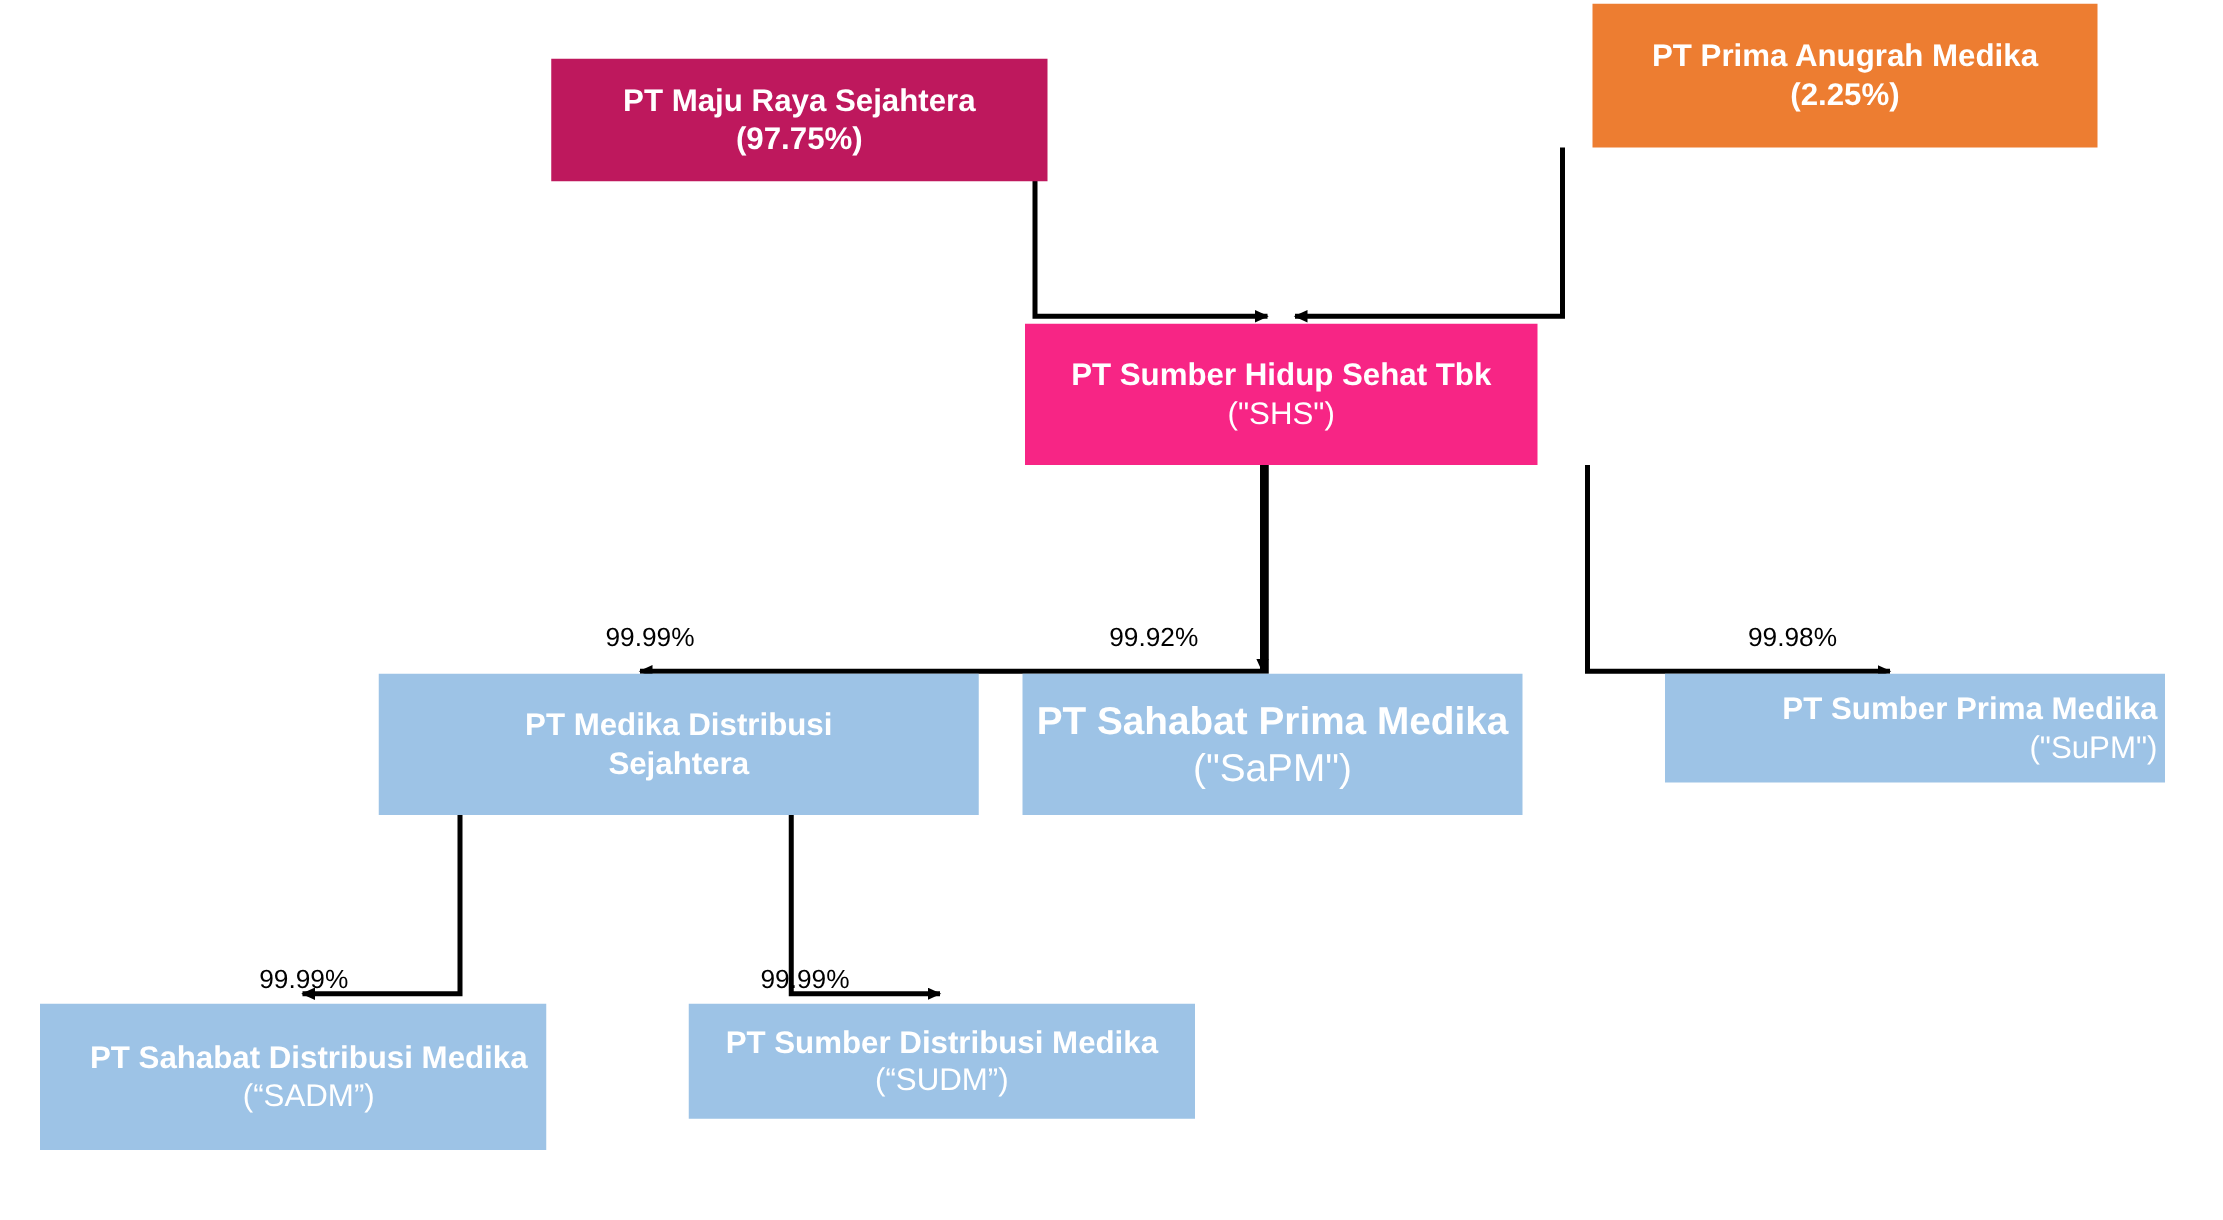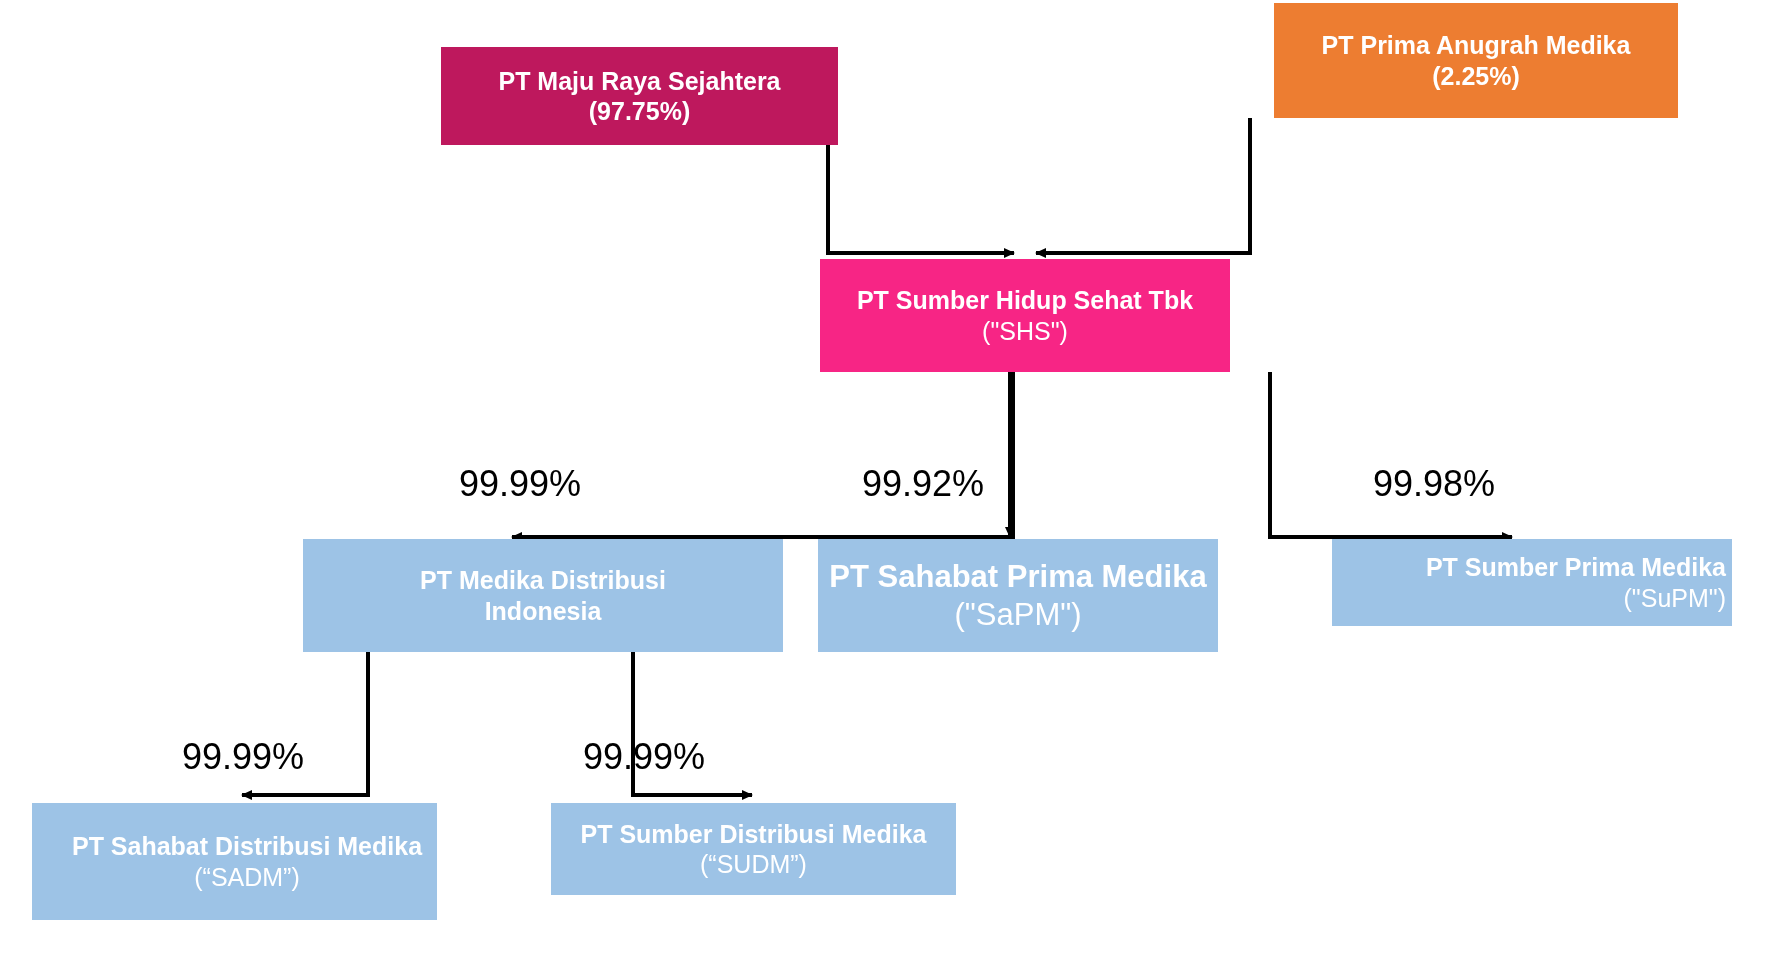--- a/index.html
+++ b/index.html
@@ -34,24 +34,25 @@
   }
   .node .line2 {
     font-weight: normal;
   }
   .node.two-bold .line1,
   .node.two-bold .line2 { font-weight: bold; }
 
   .edge-label {
     position: absolute;
     color: #000000;
-    font-size: 36px;
+    font-size: 21px;
     font-weight: normal;
     white-space: nowrap;
     text-align: center;
+    margin-top: 36px;
   }
   svg.wires {
     position: absolute;
     left: 0;
     top: 0;
     width: 1778px;
     height: 976px;
     pointer-events: none;
   }
 </style>
@@ -92,21 +93,21 @@
     <div class="line2">(2.25%)</div>
   </div>
 
   <div class="node" style="left:820px; top:259px; width:410px; height:113px; background:#F72585; font-size:25px;align-items:center;">
     <div class="line1">PT Sumber Hidup Sehat Tbk</div>
     <div class="line2">("SHS")</div>
   </div>
 
   <div class="node" style="left:303px; top:539px; width:480px; height:113px; background:#9DC3E6; font-size:25px;">
     <div class="line1">PT Medika Distribusi</div>
-    <div class="line1">Indonesia</div>
+    <div class="line1">Sejahtera</div>
   </div>
 
   <div class="node" style="left:818px; top:539px; width:400px; height:113px; background:#9DC3E6; font-size:31px;">
     <div class="line1">PT Sahabat Prima Medika</div>
     <div class="line2">("SaPM")</div>
   </div>
 
   <div class="node" style="left:1332px; top:539px; width:400px; height:87px; background:#9DC3E6; font-size:25px;align-items:flex-end;">
     <div class="line1">PT Sumber Prima Medika</div>
     <div class="line2">("SuPM")</div>

